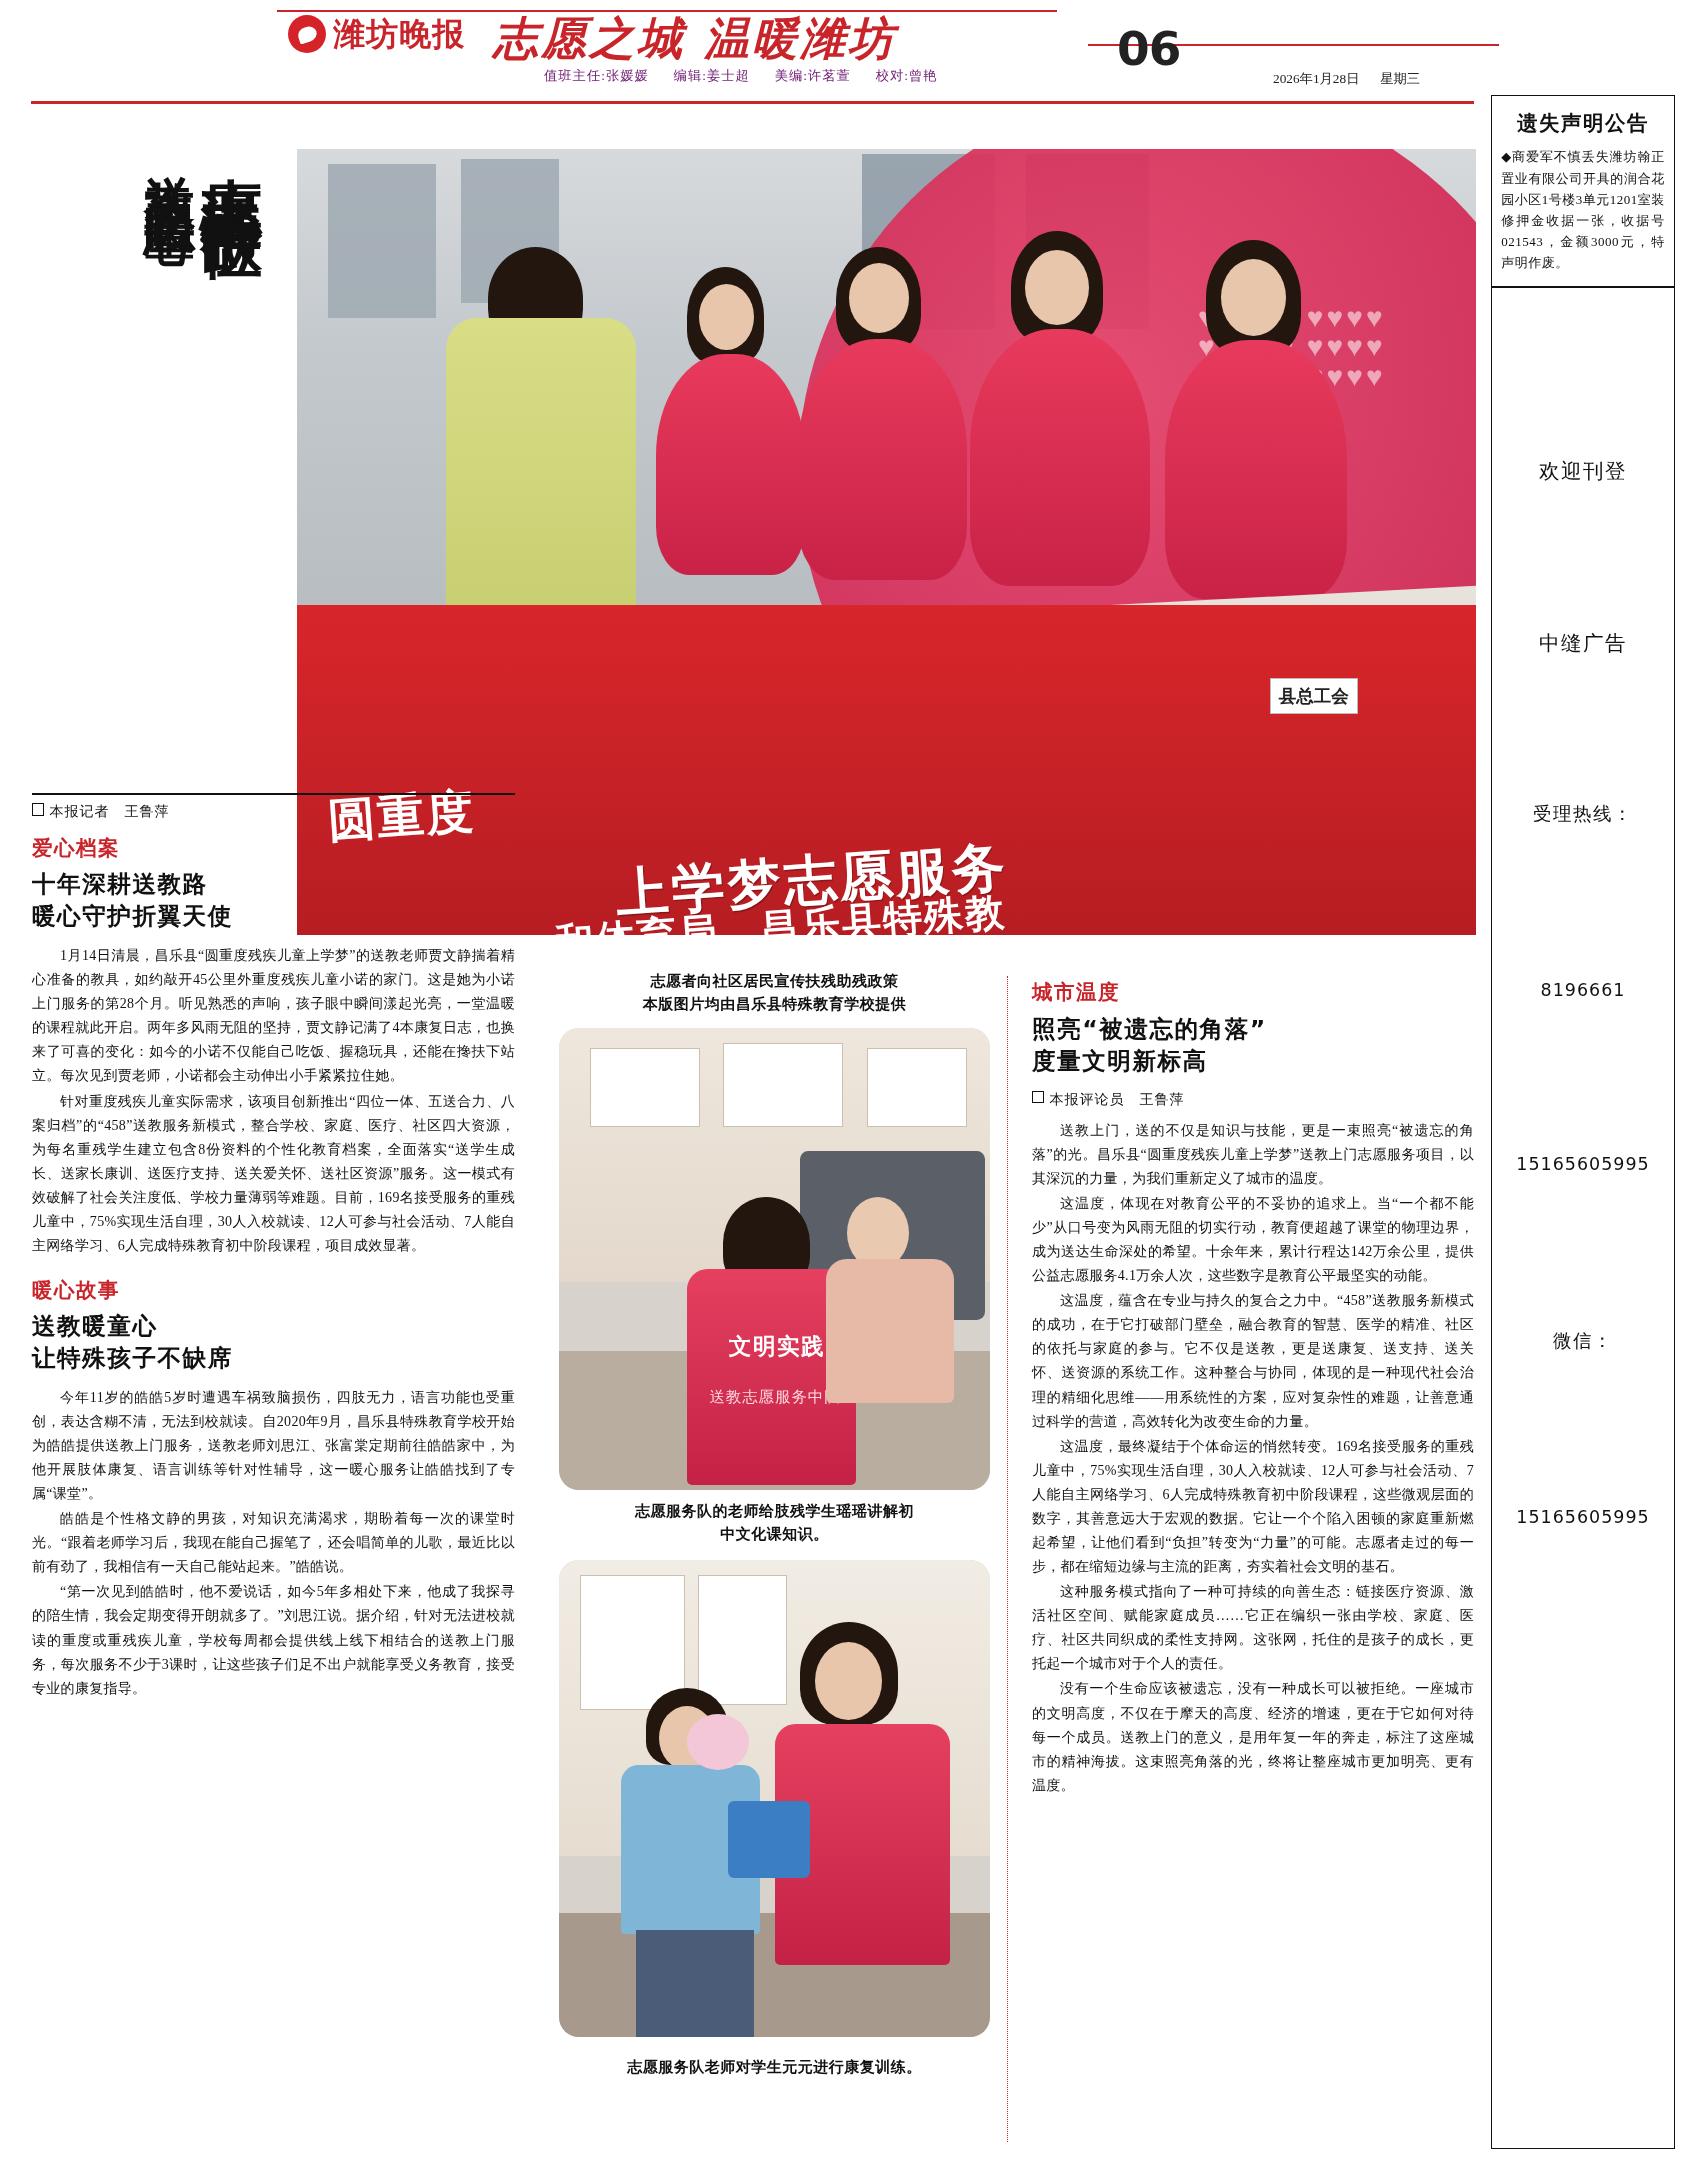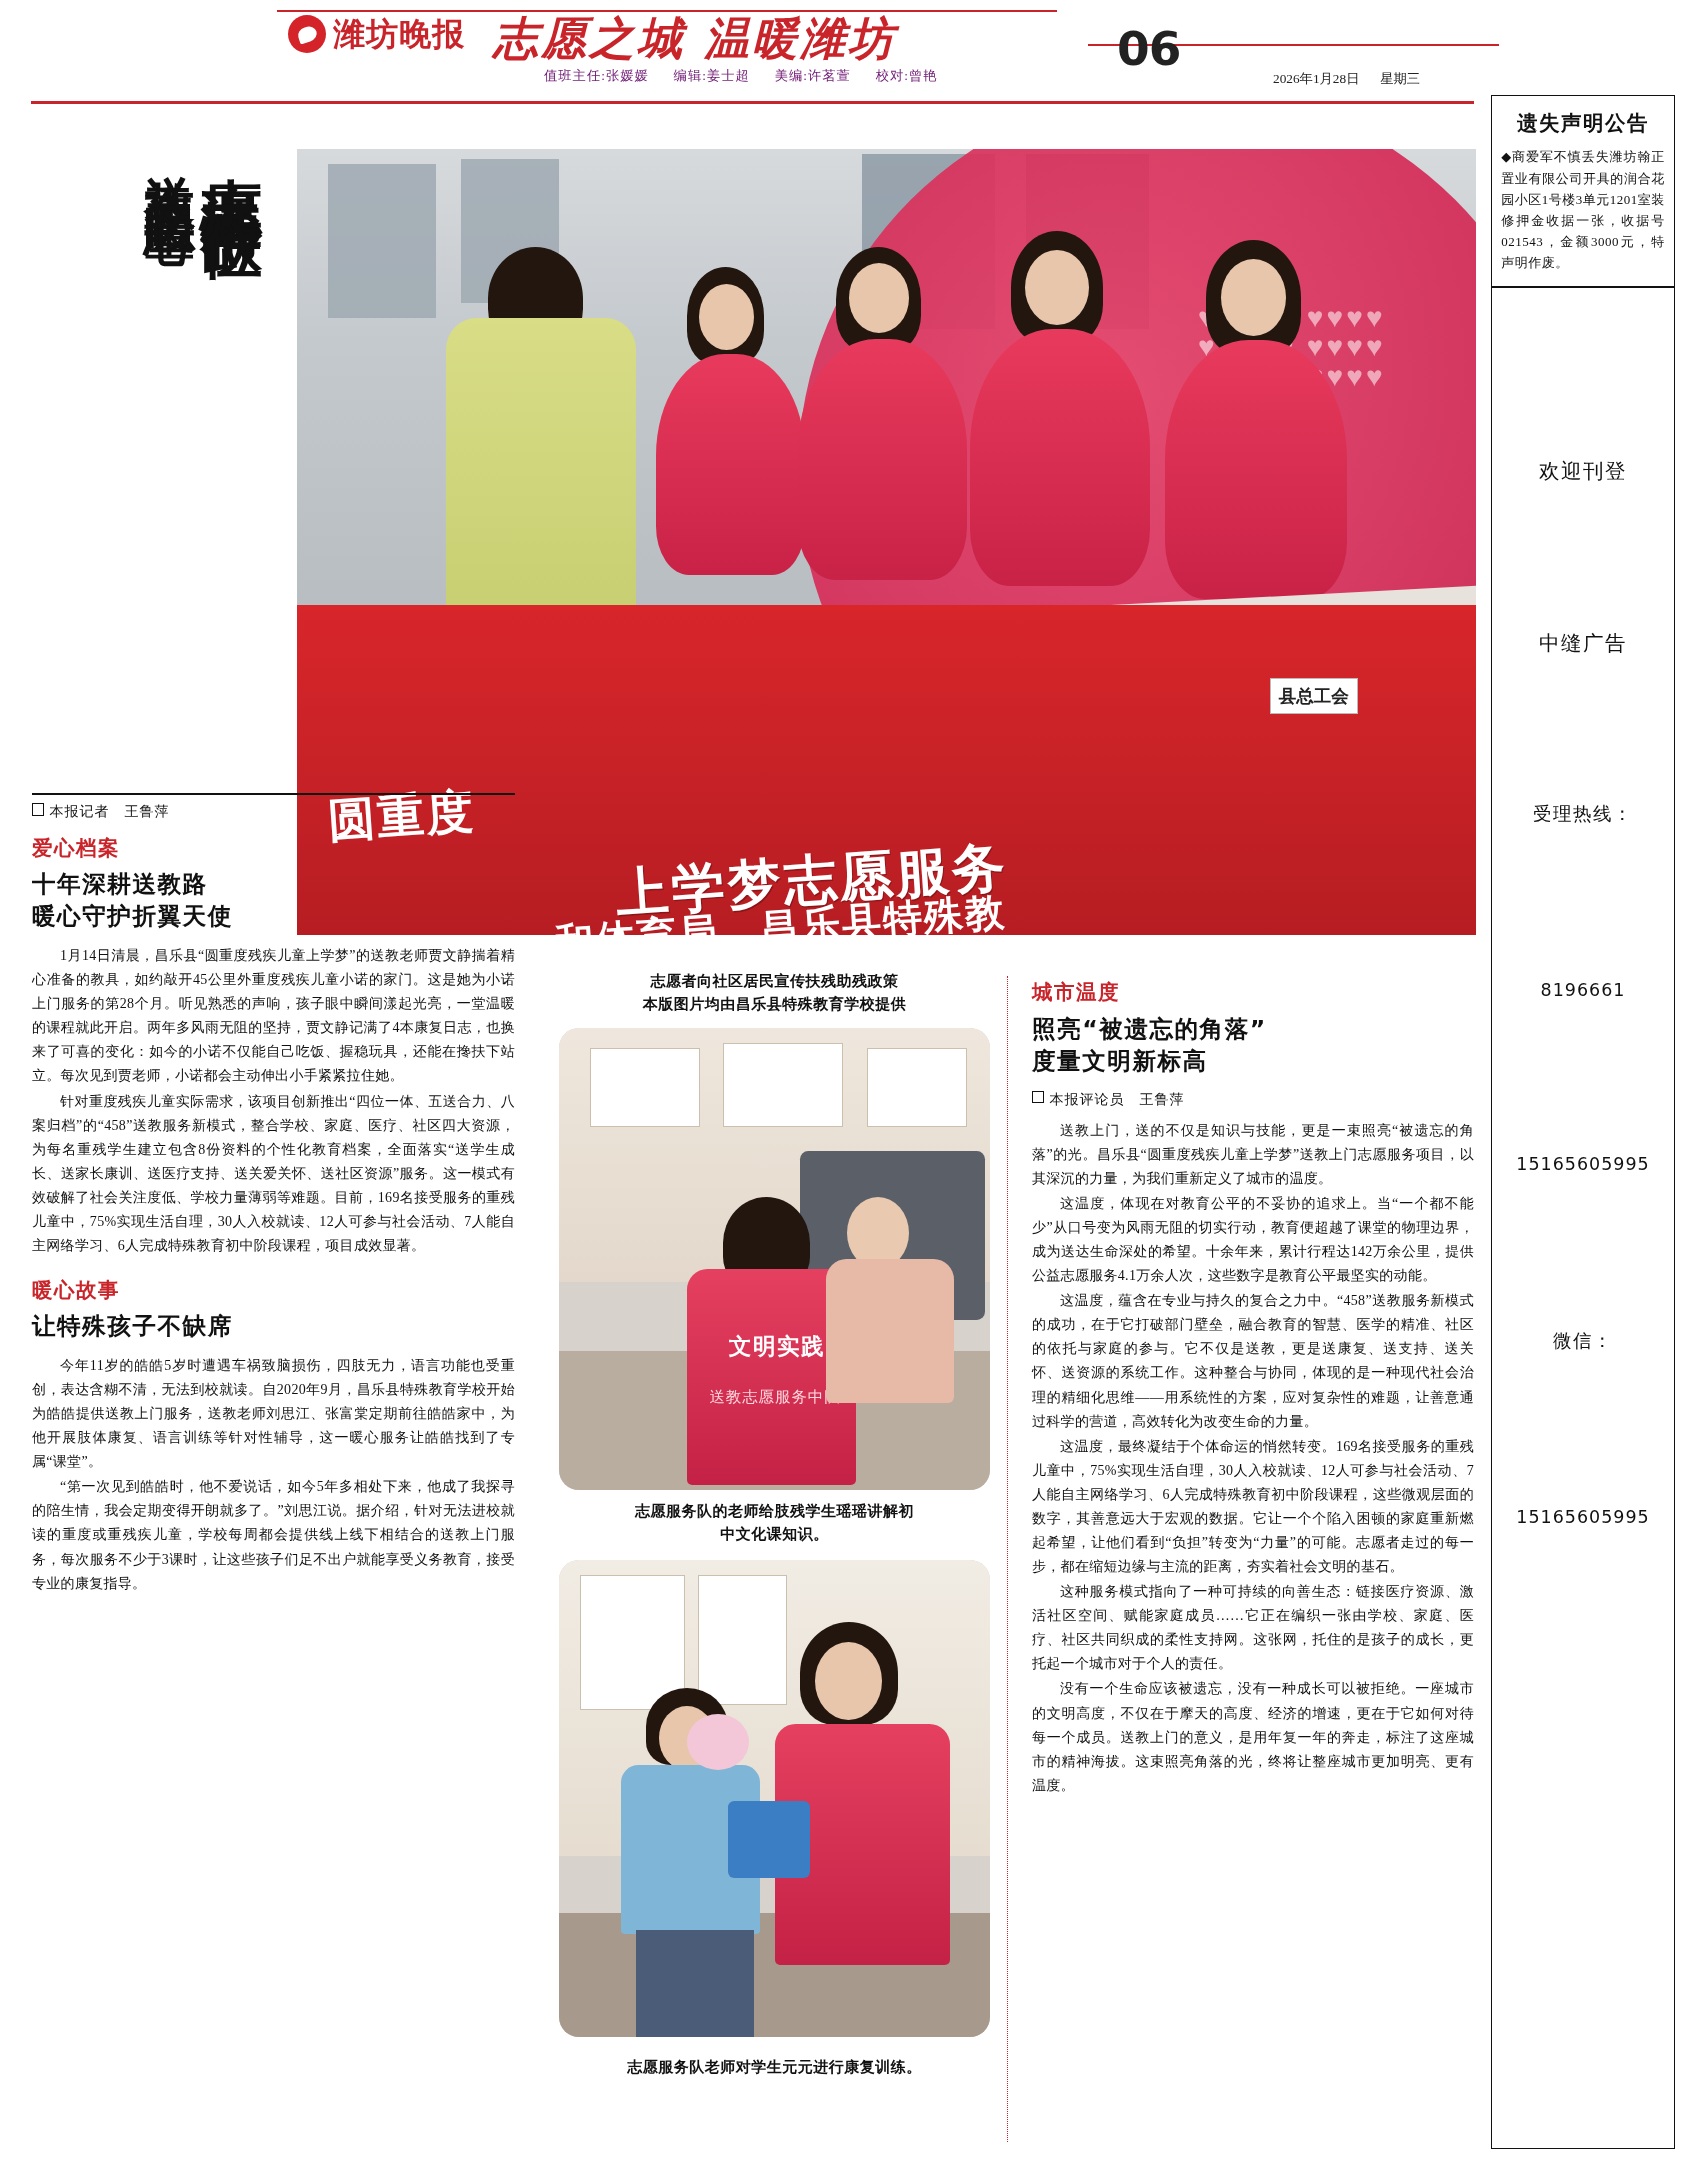--- a/index.html
+++ b/index.html
@@ -477,24 +477,26 @@
     <div class="subhead">
       <div>十年深耕送教路</div>
       <div>暖心守护折翼天使</div>
     </div>
 
     <p class="para">1月14日清晨，昌乐县“圆重度残疾儿童上学梦”的送教老师贾文静揣着精心准备的教具，如约敲开45公里外重度残疾儿童小诺的家门。这是她为小诺上门服务的第28个月。听见熟悉的声响，孩子眼中瞬间漾起光亮，一堂温暖的课程就此开启。两年多风雨无阻的坚持，贾文静记满了4本康复日志，也换来了可喜的变化：如今的小诺不仅能自己吃饭、握稳玩具，还能在搀扶下站立。每次见到贾老师，小诺都会主动伸出小手紧紧拉住她。</p>
     <p class="para">针对重度残疾儿童实际需求，该项目创新推出“四位一体、五送合力、八案归档”的“458”送教服务新模式，整合学校、家庭、医疗、社区四大资源，为每名重残学生建立包含8份资料的个性化教育档案，全面落实“送学生成长、送家长康训、送医疗支持、送关爱关怀、送社区资源”服务。这一模式有效破解了社会关注度低、学校力量薄弱等难题。目前，169名接受服务的重残儿童中，75%实现生活自理，30人入校就读、12人可参与社会活动、7人能自主网络学习、6人完成特殊教育初中阶段课程，项目成效显著。</p>
 
     <div class="kicker" style="margin-top:17.5px;">暖心故事</div>
     <div class="subhead">
+      <div>送教暖童心</div>
       <div>让特殊孩子不缺席</div>
     </div>
 
     <p class="para">今年11岁的皓皓5岁时遭遇车祸致脑损伤，四肢无力，语言功能也受重创，表达含糊不清，无法到校就读。自2020年9月，昌乐县特殊教育学校开始为皓皓提供送教上门服务，送教老师刘思江、张富棠定期前往皓皓家中，为他开展肢体康复、语言训练等针对性辅导，这一暖心服务让皓皓找到了专属“课堂”。</p>
+    <p class="para">皓皓是个性格文静的男孩，对知识充满渴求，期盼着每一次的课堂时光。“跟着老师学习后，我现在能自己握笔了，还会唱简单的儿歌，最近比以前有劲了，我相信有一天自己能站起来。”皓皓说。</p>
     <p class="para">“第一次见到皓皓时，他不爱说话，如今5年多相处下来，他成了我探寻的陪生情，我会定期变得开朗就多了。”刘思江说。据介绍，针对无法进校就读的重度或重残疾儿童，学校每周都会提供线上线下相结合的送教上门服务，每次服务不少于3课时，让这些孩子们足不出户就能享受义务教育，接受专业的康复指导。</p>
   </div>
 
   <div class="col2">
 
     <div class="cap">
       <div>志愿者向社区居民宣传扶残助残政策</div>
       <div>本版图片均由昌乐县特殊教育学校提供</div>
     </div>
 

